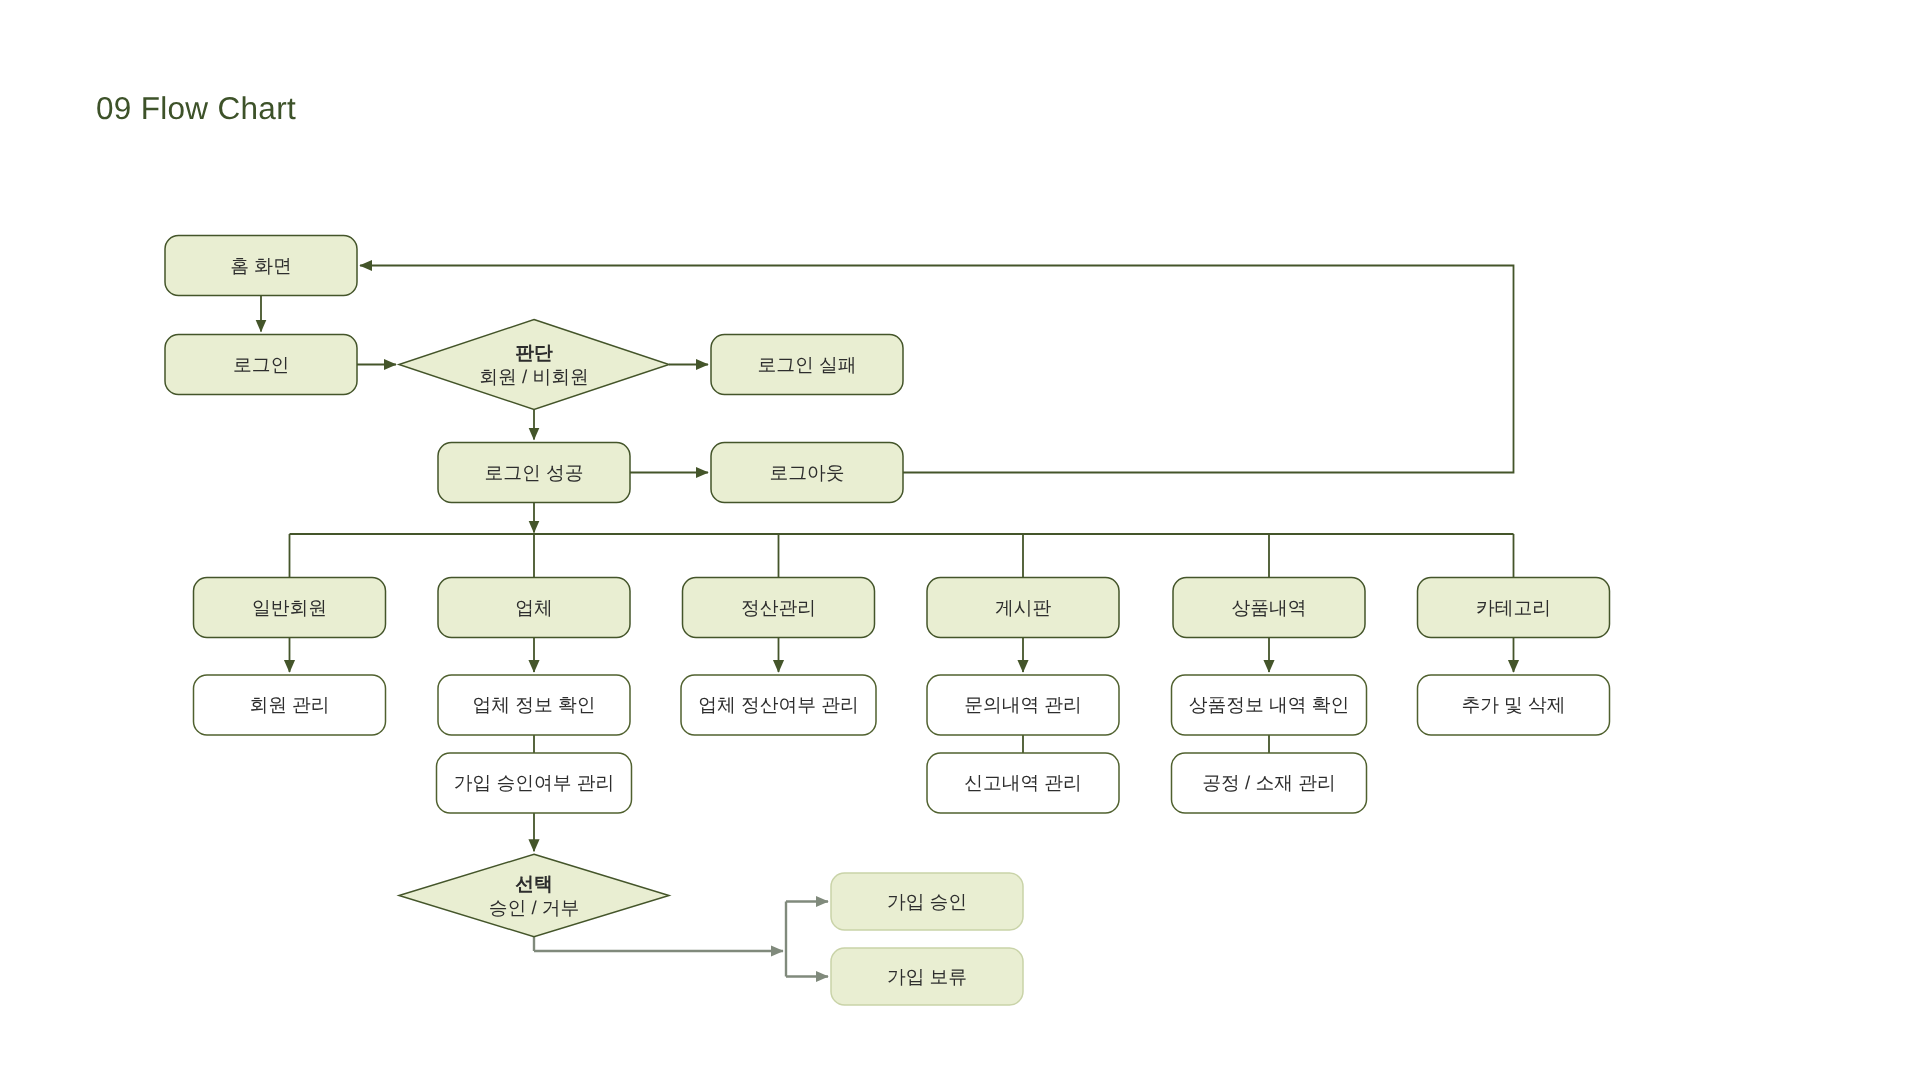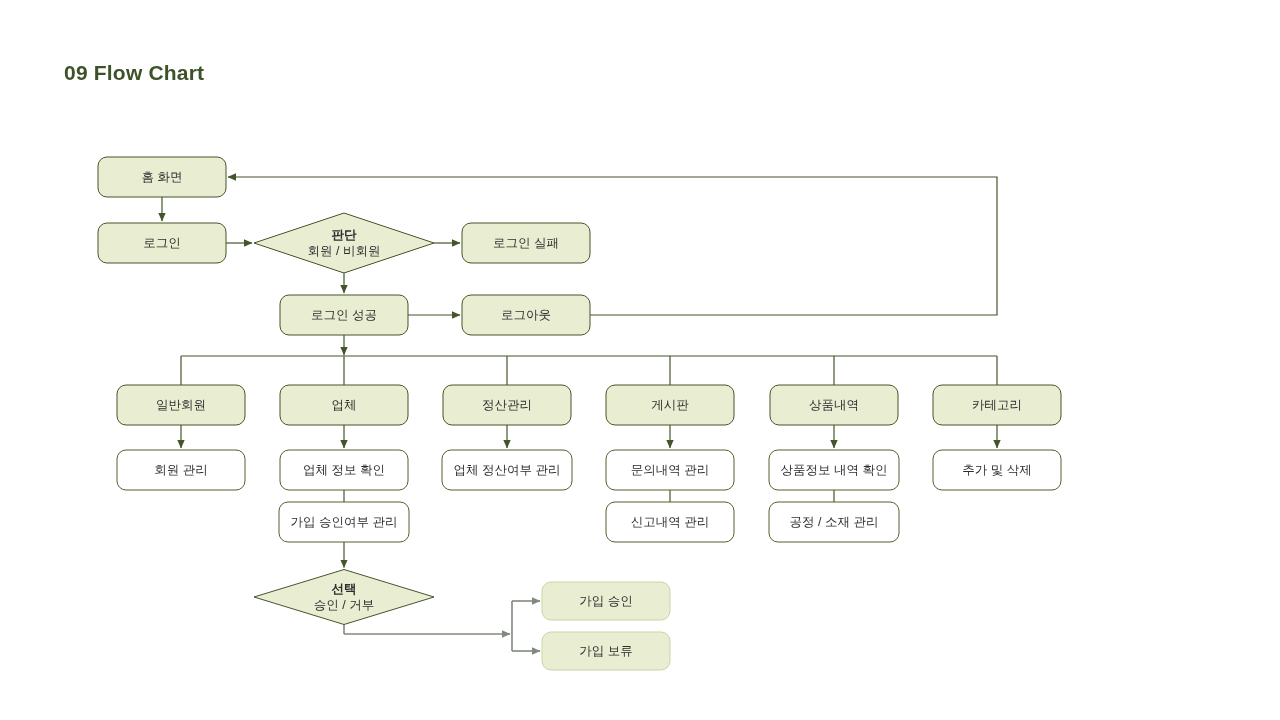--- a/index.html
+++ b/index.html
@@ -22,38 +22,38 @@
   }
   
   #header {
     position: absolute;
     left: 64px;
     top: 60px;
     width: 600px;
   }
   #page-title {
     font-size: 21px;
-    font-weight: bold;
+    font-weight: normal;
     color: #3d5229;
     letter-spacing: 0.2px;
     line-height: 26px;
     margin: 0;
     white-space: pre;
   }
   #page-subtitle {
     margin: 6px 0 0 26px;
     font-size: 13px;
     color: #2b2b2b;
     line-height: 17px;
     white-space: pre;
   }
   
   #diagram-wrap {
     position: absolute;
-    left: 4px;
+    left: 16px;
     top: 0;
     width: 1024px;
     height: 720px;
   }
   svg#flow {
     display: block;
     width: 1280px;
     height: 720px;
   }
   .node-label {

